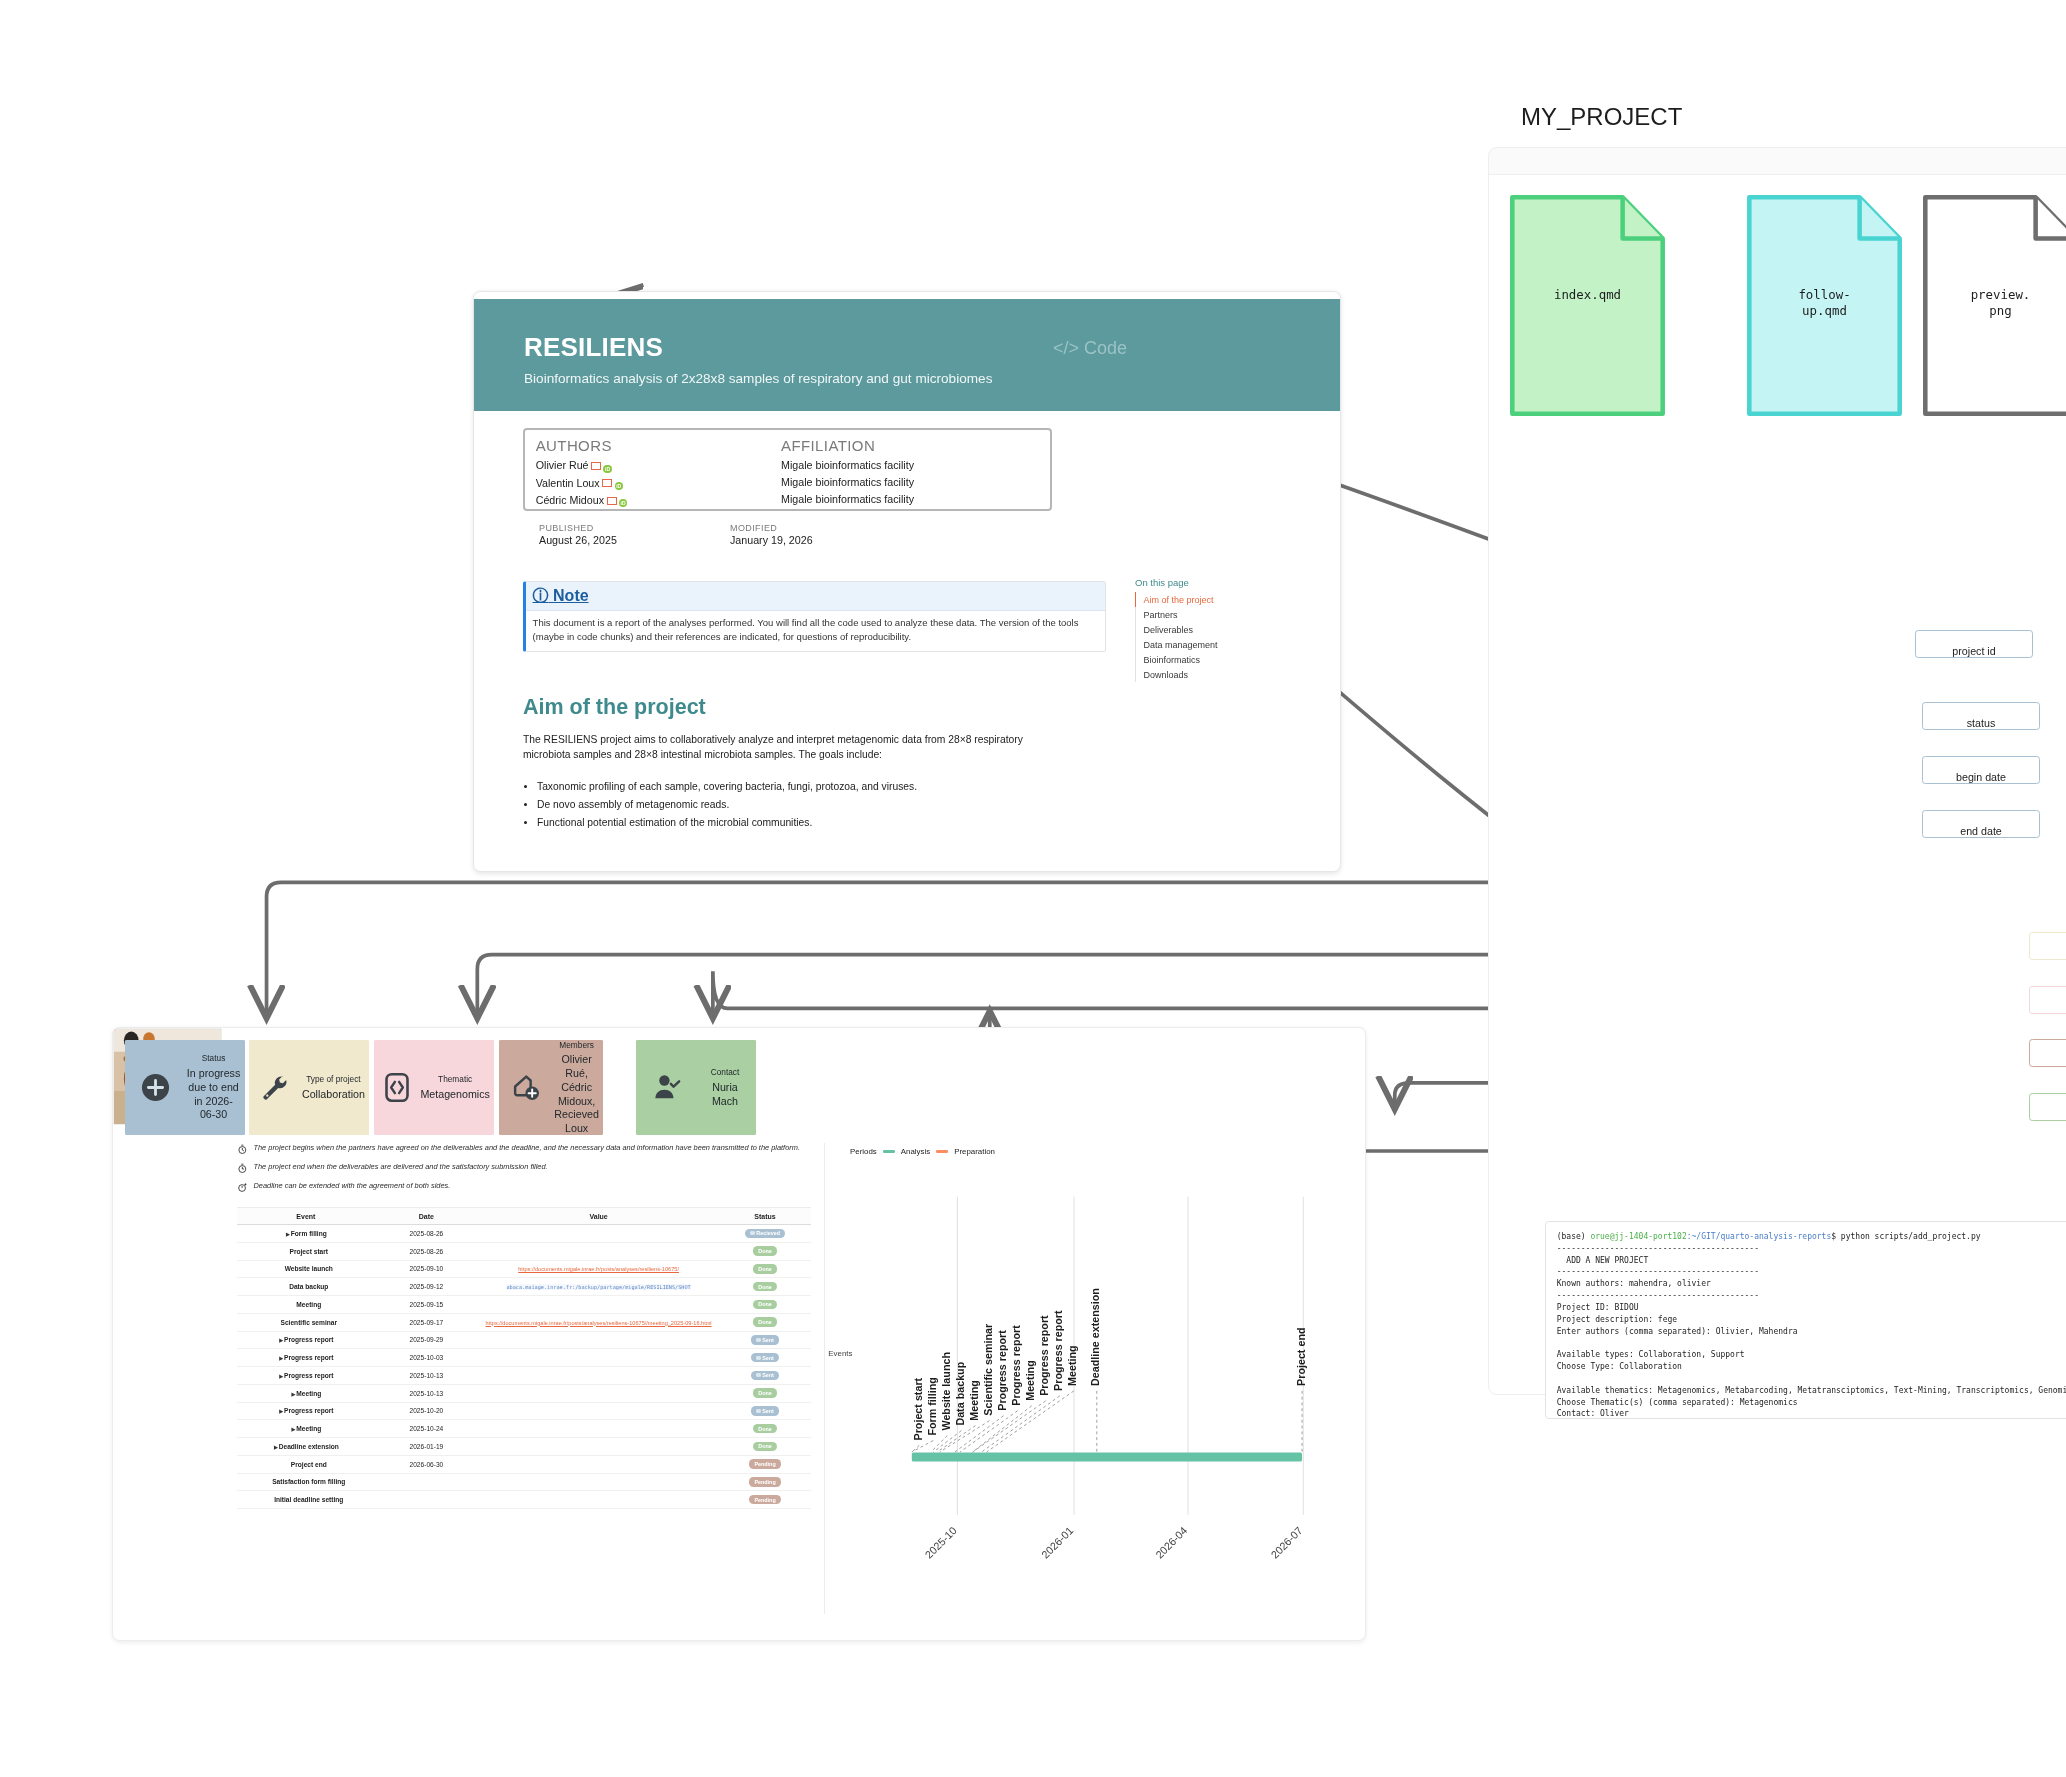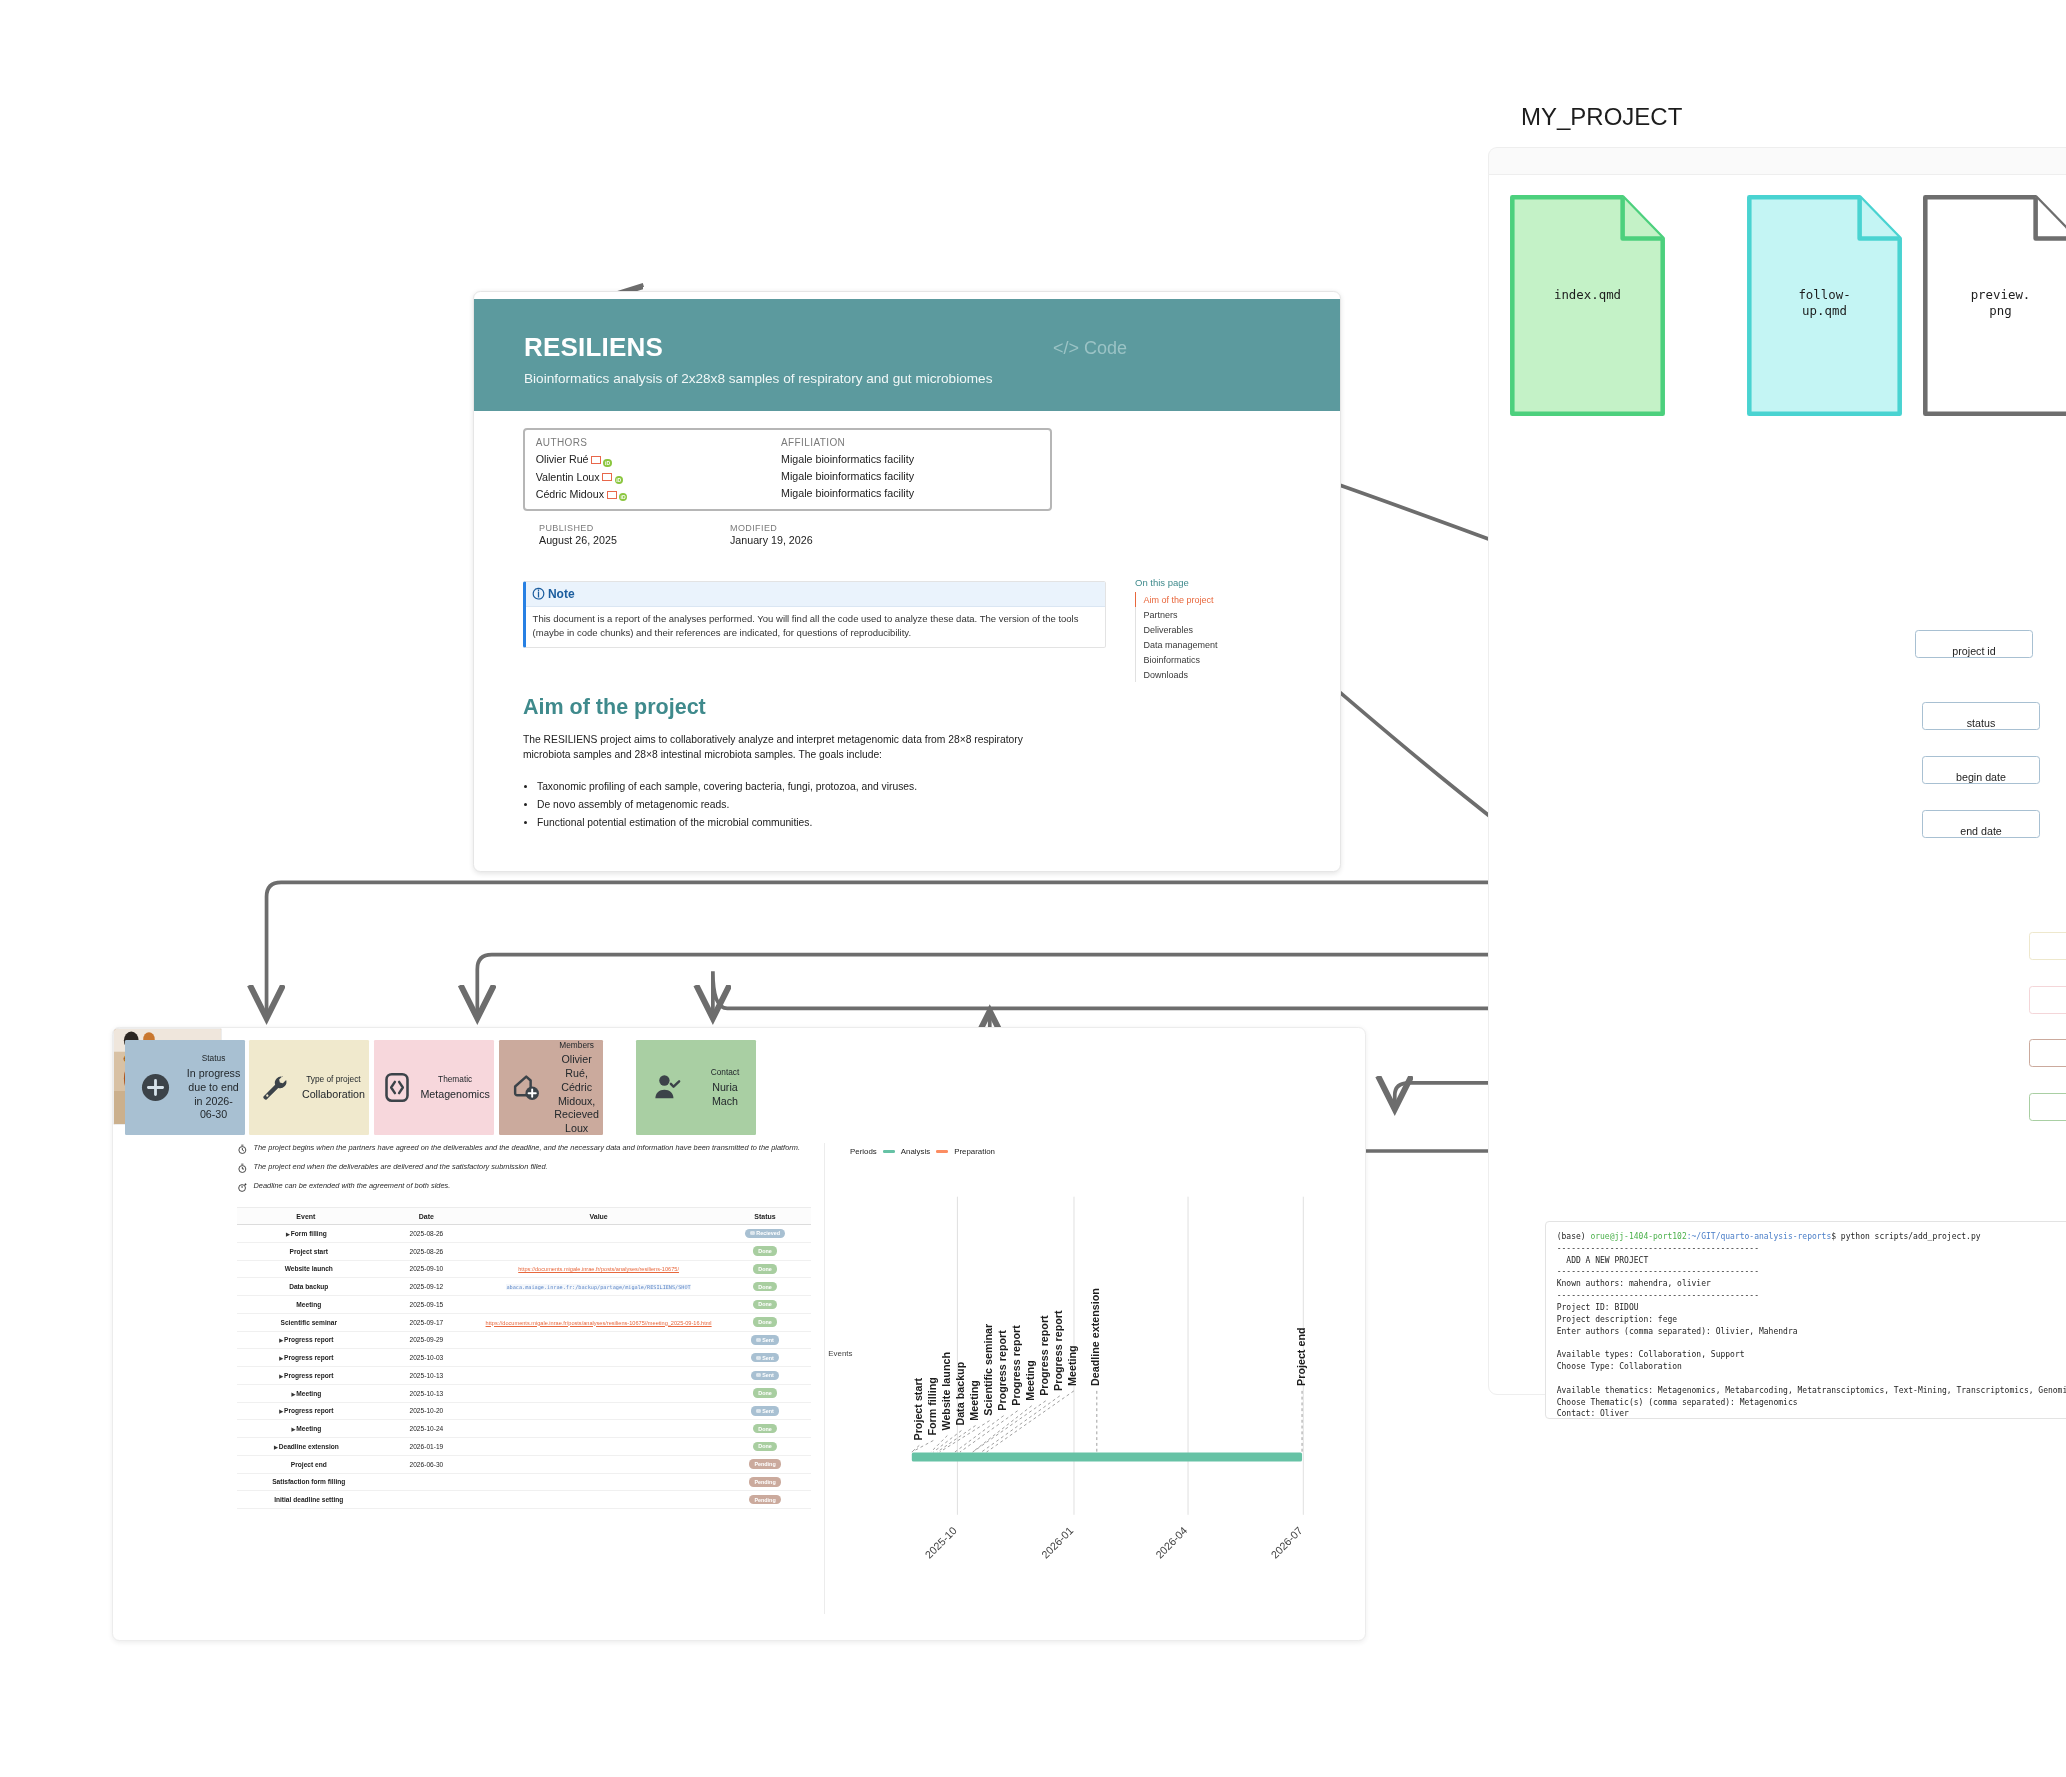--- a/index.html
+++ b/index.html
@@ -9,31 +9,31 @@
   svg.layer{position:absolute;left:0;top:0;width:2711px;height:1778px;pointer-events:none;}
 
   
   #doc-card{left:473px;top:291px;width:866px;height:579px;background:#fff;
             border:1.2px solid #e6e6e6;border-radius:7.4px;box-shadow:0 1.7px 5.8px rgba(0,0,0,.10);overflow:hidden;}
   #doc-header{position:absolute;left:0;top:7.4px;width:866px;height:112px;background:#5c9a9e;}
   #doc-title{position:absolute;left:50px;top:33px;color:#fff;font-size:26px;font-weight:bold;letter-spacing:0.2px;}
   #doc-sub{position:absolute;left:50px;top:72px;color:#f0f7f7;font-size:13.6px;}
   #doc-code{position:absolute;left:579px;top:39px;color:#9bc3c5;font-size:18px;}
   #authors-box{position:absolute;left:49px;top:136px;width:525px;height:79px;border:2.1px solid #b6b6b6;border-radius:4.1px;background:#fff;}
-  .col-head{font-size:10px;color:#7a7a7a;letter-spacing:0.4px;}
+  .col-head{font-size:15px;color:#7a7a7a;letter-spacing:0.4px;}
   .auth-line{font-size:10.7px;color:#222;margin-top:5px;white-space:nowrap;}
   .aff-line{font-size:10.7px;color:#222;margin-top:5px;}
   .mailicon{display:inline-block;width:8.3px;height:6.2px;border:0.8px solid #e8674a;margin-left:2.5px;position:relative;top:0.8px;}
   .orcid{display:inline-block;width:8.3px;height:8.3px;border-radius:50%;background:#8bc63f;color:#fff;font-size:5px;
          text-align:center;line-height:8.3px;margin-left:2.1px;position:relative;top:1.2px;font-weight:bold;}
   #pubmod{position:absolute;left:49px;top:231px;width:529px;}
   .datelabel{font-size:9px;color:#7a7a7a;letter-spacing:0.4px;}
   .dateval{font-size:10.7px;color:#222;margin-top:1px;}
   #note-box{position:absolute;left:49px;top:289px;width:579px;border:0.8px solid #e3e3e3;border-radius:2.5px;border-left:3.7px solid #2780e3;background:#fff;}
-  #note-head{background:#eaf3fc;padding:3.7px 6.6px;font-size:12px;color:#1b5d9e;font-weight:bold;border-bottom:0.4px solid #dae6f3;}
+  #note-head{background:#eaf3fc;padding:3.7px 6.6px;font-size:16px;color:#1b5d9e;font-weight:bold;border-bottom:0.4px solid #dae6f3;text-decoration:underline;}
   #note-body{padding:5px 6.6px 6.6px 6.6px;font-size:9.5px;line-height:1.45;color:#333;}
   #aim-title{position:absolute;left:49px;top:403px;font-size:21.5px;color:#3f8a8c;font-weight:bold;}
   #aim-p{position:absolute;left:49px;top:440px;width:525px;font-size:10.3px;line-height:1.5;color:#222;}
   #aim-list{position:absolute;left:49px;top:486px;width:525px;font-size:10.3px;line-height:1.75;color:#222;padding-left:14px;margin:0;}
   #onthispage{position:absolute;left:661px;top:285px;width:174px;}
   #otp-title{font-size:9.5px;color:#3f8a8c;margin-bottom:4.1px;}
   .otp-item{font-size:9px;color:#3a3a3a;padding:2.5px 0 2.5px 7.4px;border-left:1.2px solid #e1e1e1;}
   .otp-item.active{color:#e8673c;border-left:1.7px solid #e8673c;}
 
   

